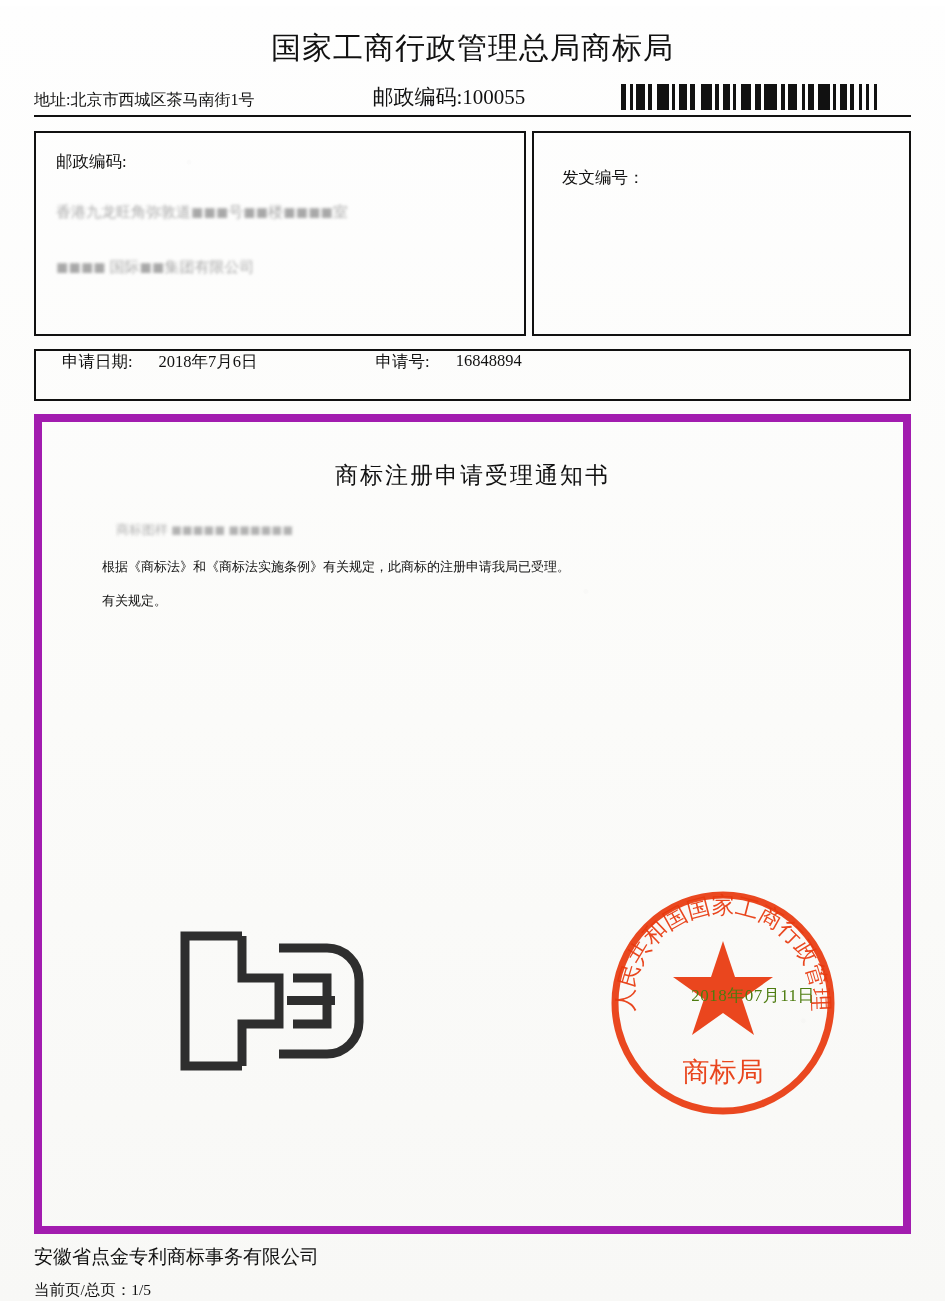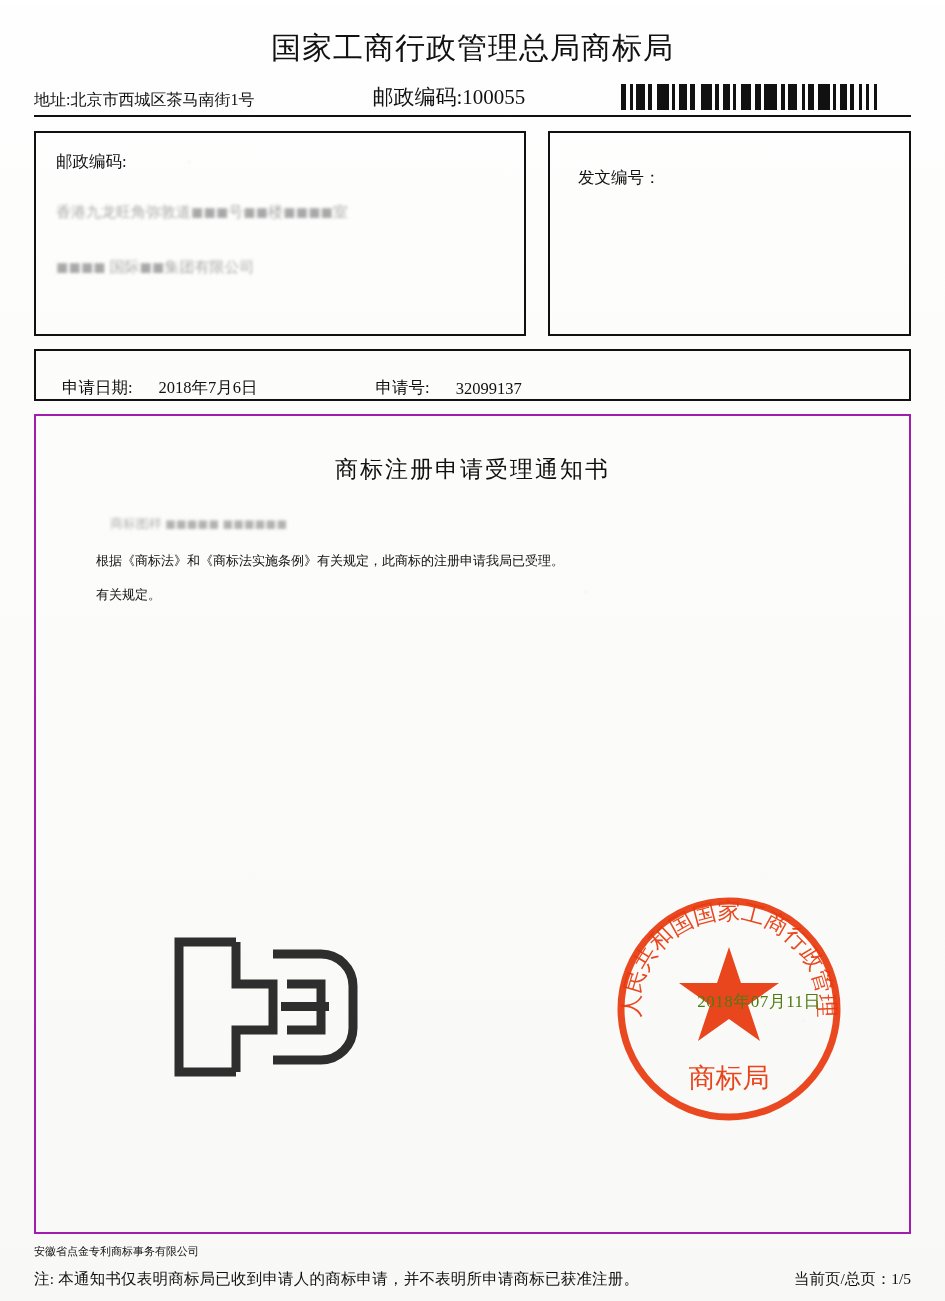--- a/index.html
+++ b/index.html
@@ -78,21 +78,21 @@
     display: inline-block;
   }
   .rule {
     border-bottom: 2px solid #111;
     margin-top: 4px;
   }
 
   
   .boxes {
     display: flex;
-    gap: 22px;
+    gap: 6px;
     margin-top: 14px;
   }
   .box {
     border: 2px solid #111;
     box-sizing: border-box;
   }
   .box-left {
     width: 492px;
     height: 205px;
     padding: 18px 20px;
@@ -129,31 +129,31 @@
     letter-spacing: .3px;
     font-family: "Liberation Serif", "DejaVu Serif", serif;
   }
 
   
   .appbar {
     border: 2px solid #111;
     margin-top: 13px;
     height: 52px;
     display: flex;
-    align-items: flex-end;
+    align-items: flex-start;
     font-size: 16.5px;
     box-sizing: border-box;
     padding-left: 26px;
   }
   .appbar .gap { width: 118px; }
   .appbar .gap2 { width: 26px; }
 
   
   .main-box {
-    border: 2px solid #a21caf;
+    border: 8px solid #a21caf;
     margin-top: 13px;
     height: 820px;
     box-sizing: border-box;
     position: relative;
     padding: 28px 34px 0 34px;
   }
   .main-title {
     text-align: center;
     font-size: 23px;
     letter-spacing: 2px;
@@ -202,21 +202,21 @@
     right: 88px;
     bottom: 219px;
     font-size: 17px;
     color: #4d7c0f;
     letter-spacing: .5px;
     z-index: 5;
   }
 
   
   .agency {
-    font-size: 11px;
+    font-size: 19px;
     margin-top: 10px;
   }
   .footer {
     display: flex;
     justify-content: space-between;
     align-items: baseline;
     font-size: 15.5px;
     margin-top: 10px;
   }
   .footer .note { letter-spacing: .2px; }
@@ -304,21 +304,21 @@
 
     </div>
 
     <div class="appbar">
       <span>申请日期:</span>
       <span class="gap2"></span>
       <span>2018年7月6日</span>
       <span class="gap"></span>
       <span>申请号:</span>
       <span class="gap2"></span>
-      <span>32099137</span>
+      <span>16848894</span>
     </div>
 
     <div class="main-box">
 
       <div class="main-title">商标注册申请受理通知书</div>
 
       <div class="mark-redact">商标图样 ◼◼◼◼◼ ◼◼◼◼◼◼</div>
 
       <div class="para">根据《商标法》和《商标法实施条例》有关规定，此商标的注册申请我局已受理。</div>
       <div class="para tight">有关规定。</div>
@@ -349,18 +349,17 @@
           <text x="118" y="196" font-size="27" fill="#e8380d" text-anchor="middle" font-family="'Liberation Serif',serif" opacity="0.93">商标局</text>
         </svg>
       </div>
       <div class="seal-date">2018年07月11日</div>
 
     </div>
 
     <div class="agency">安徽省点金专利商标事务有限公司</div>
 
     <div class="footer">
-      <span class="note">注: 本通知书仅表明商标局已收到申请人的商标申请，并不表明所申请商标已获准注册。</span>
       <span>当前页/总页：1/5</span>
     </div>
 
   </div>
 </div>
 
 </body></html>

